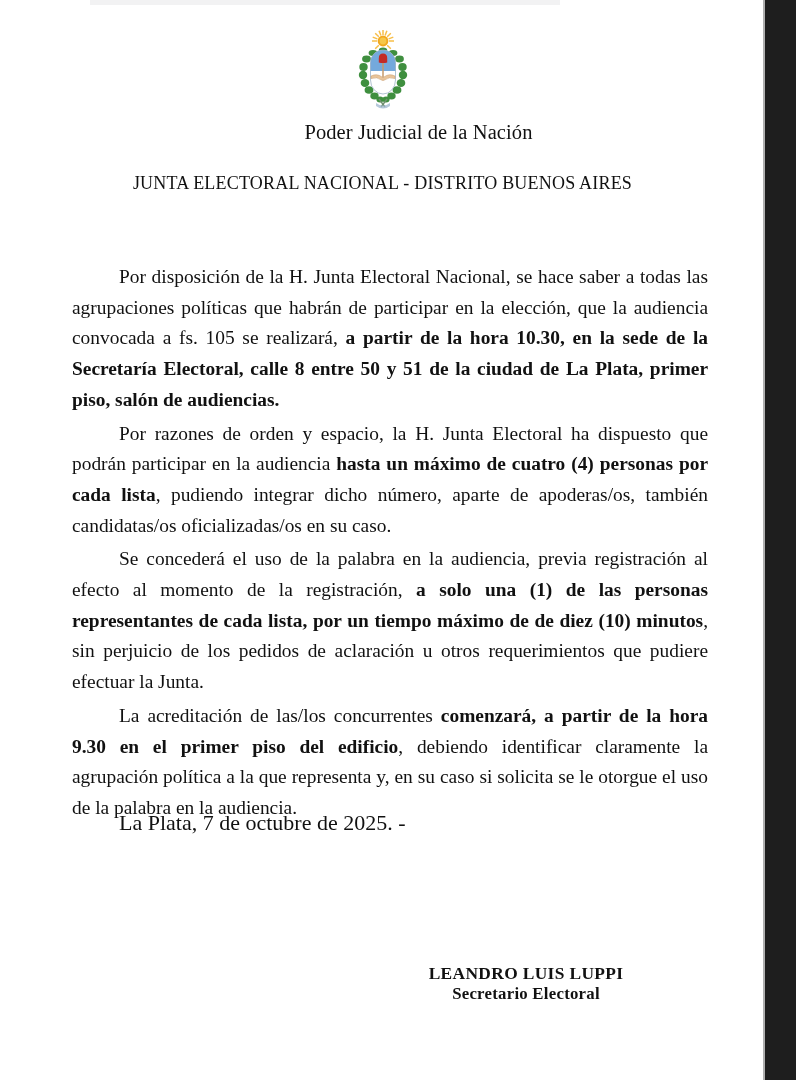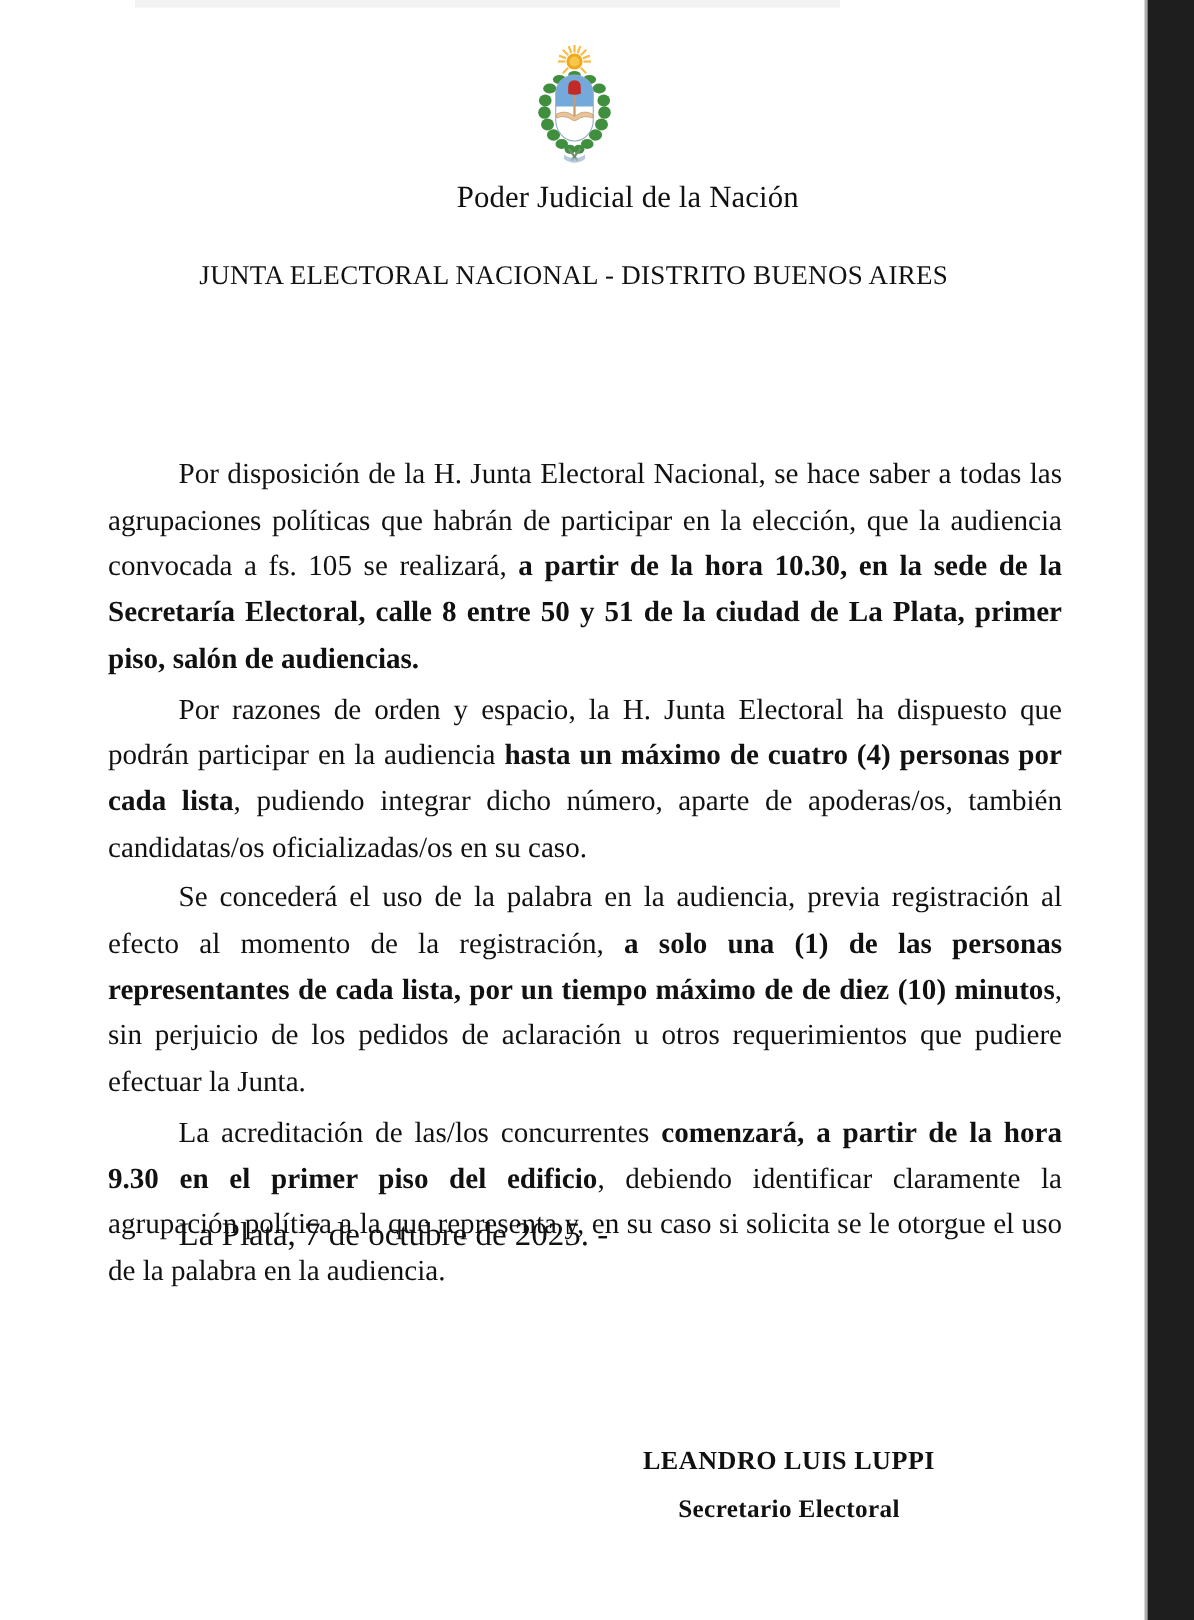--- a/index.html
+++ b/index.html
@@ -90,21 +90,20 @@
     letter-spacing: .2px;
     white-space: nowrap;
   }
 
   
   #body-copy {
     position: absolute;
     left: 72px;
     top: 262px;
     width: 636px;
-    margin-top: 40px;
   }
   .para {
     margin: 0 0 3px 0;
     font-size: 19.4px;
     line-height: 30.7px;
     text-align: justify;
     text-indent: 47px;
     text-justify: inter-word;
     hyphens: none;
   }
@@ -128,21 +127,20 @@
     width: 372px;
     text-align: center;
   }
   #signer-name {
     font-size: 17.4px;
     font-weight: bold;
     letter-spacing: .35px;
     margin-top: 35px;
   }
   #signer-title {
-    margin-top: 12px;
     font-size: 16.8px;
     font-weight: bold;
     letter-spacing: .25px;
   }
 </style>
 </head>
 <body style="color: rgb(17, 17, 17);">
 
 <div id="page-sheet" style="background: rgb(255, 255, 255);">
 

